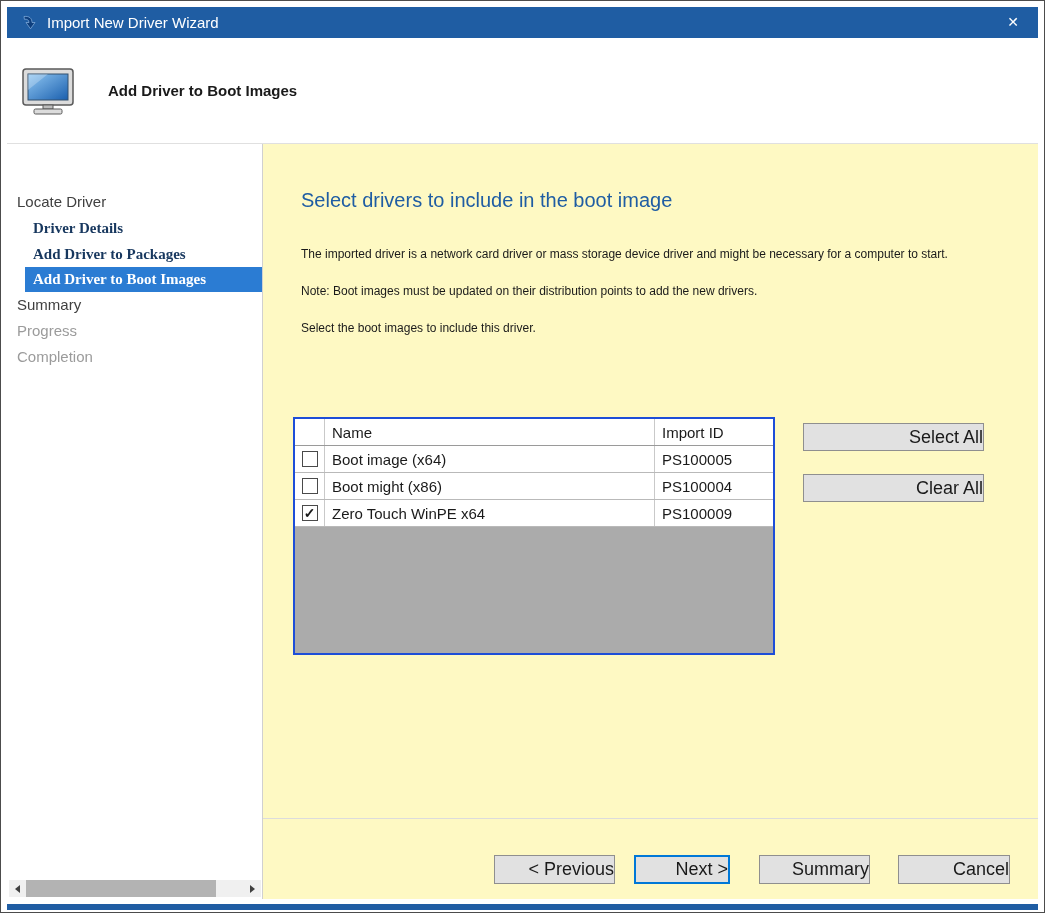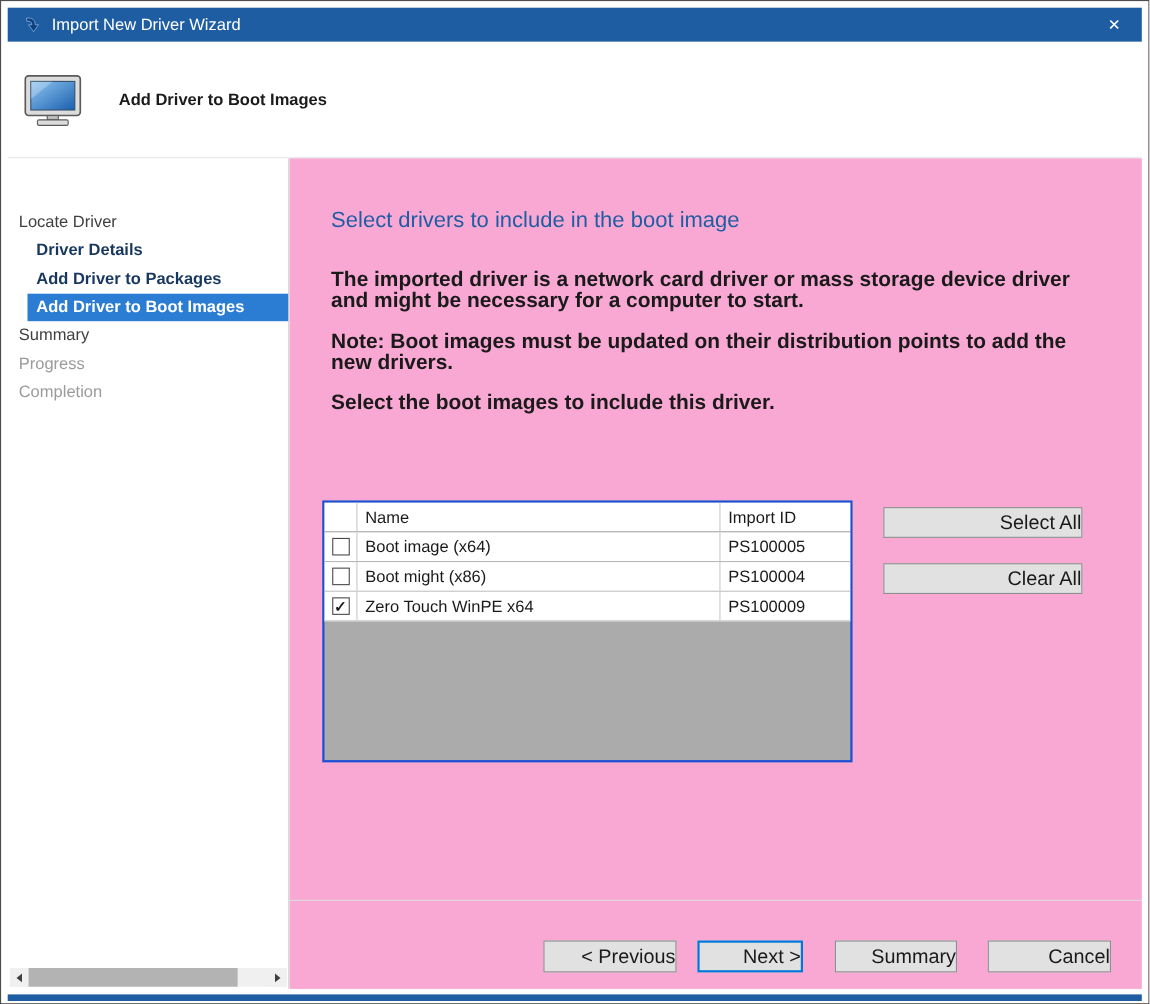--- a/index.html
+++ b/index.html
@@ -46,41 +46,41 @@
     flex:0 0 256px;
     border-right:1px solid #d0d0d0;
     padding-top:45px;
     position:relative;
     background:#ffffff;
   }
   .side-item {
     font-size:15px; height:26px; line-height:26px;
     padding-left:10px; color:#404040; white-space:nowrap;
   }
-  .side-item.sub { padding-left:26px; }
+  .side-item.sub { padding-left:26px;font-family:Liberation Serif, serif; }
   .side-item.bold { font-weight:bold; color:#17375e; }
   .side-item.active {
     background:var(--accent-blue, #2b7cd3);
     color:#ffffff; font-weight:bold;
     margin-left:18px; padding-left:8px;
     height:25px; line-height:25px;
     overflow:hidden;
   }
   .side-item.disabled { color:#9b9b9b; }
   
-  .content { flex:1; display:flex; flex-direction:column; min-width:0; background:#f9a8d4; }
+  .content { flex:1; display:flex; flex-direction:column; min-width:0; background:#fef9c3; }
   .content-main { flex:1; padding:45px 30px 0 30px; }
   .page-heading {
     font-size:20px; font-weight:400;
     color:var(--heading-text, #1f5da3);
     margin-left:8px;
   }
   .intro {
-    font-size:19px; line-height:19px;
-    margin-left:8px; max-width:705px;font-weight:bold;
+    font-size:12px; line-height:19px;
+    margin-left:8px; max-width:705px;
   }
   .p1 { margin-top:33px; }
   .p2 { margin-top:18px; }
   .p3 { margin-top:18px; }
   
   .table-section { display:flex; margin-top:79px; }
   .grid {
     width:482px; height:238px;
     border:2px solid #1d4ed8;
     background:var(--table-fill, #ababab);

